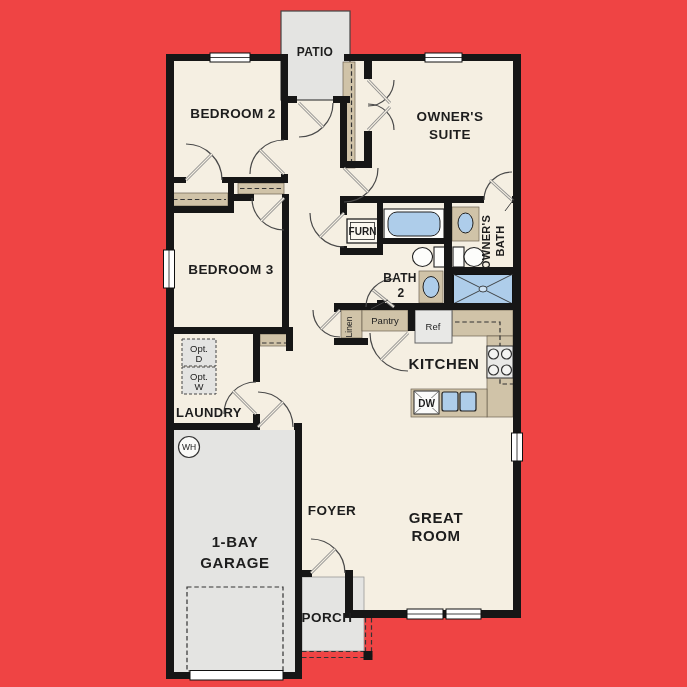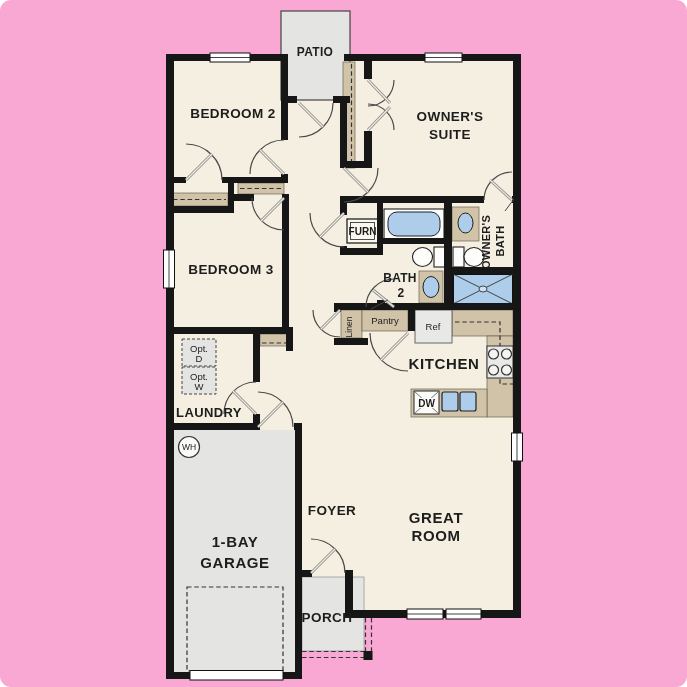--- a/index.html
+++ b/index.html
@@ -1,17 +1,17 @@
 <!DOCTYPE html>
 <html><head>
 <meta charset="utf-8">
 <style>
   html,body{margin:0;padding:0;background:#ffffff;}
-  .stage{position:relative;width:687px;height:687px;background:#f9a8d4;overflow:hidden;
-         font-family:"Liberation Sans",sans-serif;border-radius:11px;}
+  .stage{position:relative;width:687px;height:687px;background:#ef4444;overflow:hidden;
+         font-family:"Liberation Sans",sans-serif;}
   svg{display:block;}
   .wall{fill:#161616;}
   .cream{fill:#f5efe2;}
   .gray{fill:#e4e4e2;}
   .tan{fill:#d0c3a8;stroke:#6d6252;stroke-width:0.7;}
   .blue{fill:#aecdea;}
   .arc{fill:none;stroke:#4a4a4a;stroke-width:1.2;}
   .leaf{stroke:#8d8d8d;stroke-width:3;}
   .leafcore{stroke:#f5efe2;stroke-width:1.1;}
   .dash{stroke:#333;stroke-width:1.2;stroke-dasharray:4.5 2.8;fill:none;}

